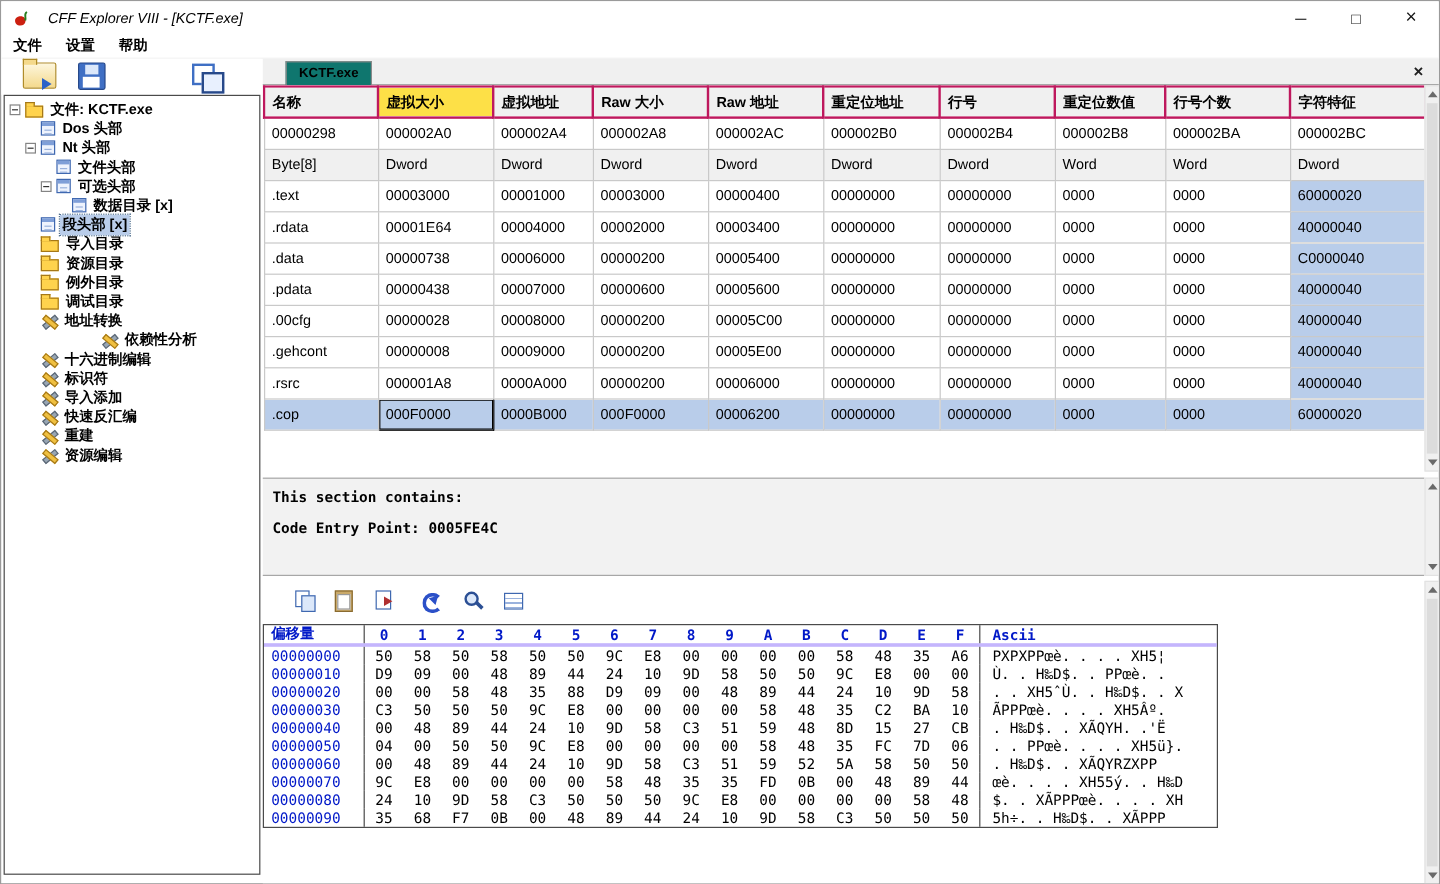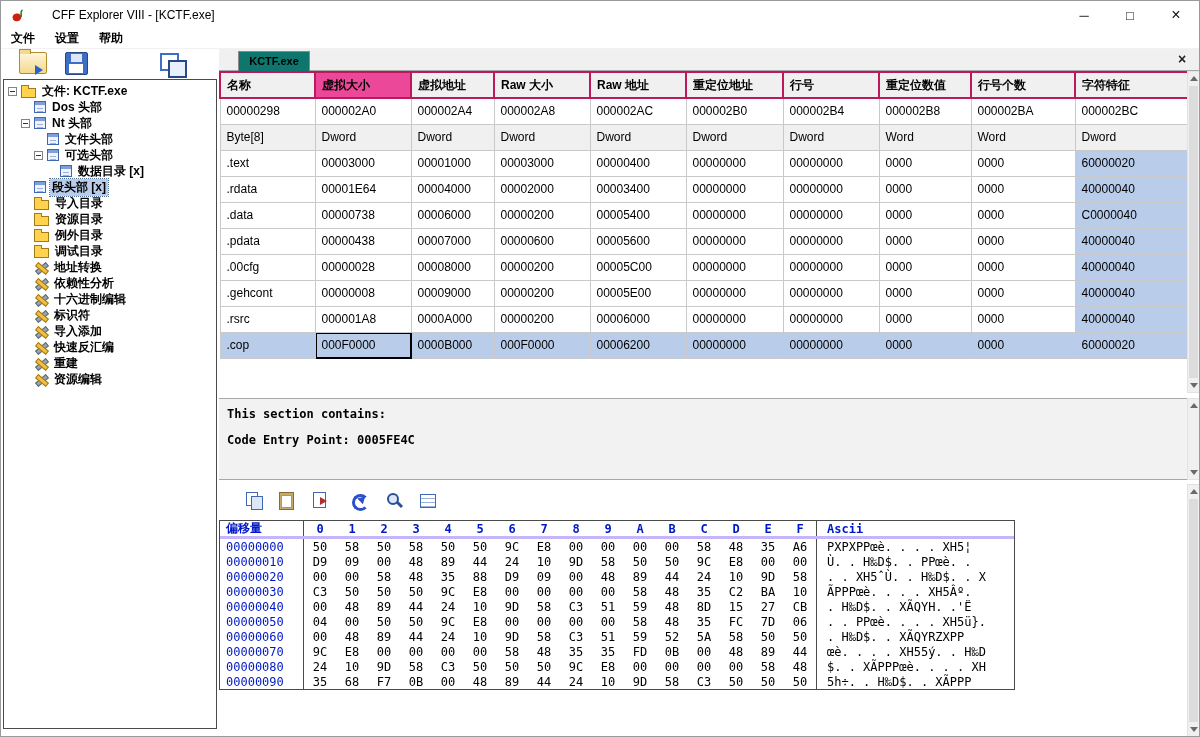--- a/index.html
+++ b/index.html
@@ -5,21 +5,21 @@
   * { margin:0; padding:0; box-sizing:border-box; }
   html,body { width:1200px; height:737px; }
   #screen { position:relative; width:1200px; height:737px; background:#ffffff;
             font-family:"Liberation Sans", sans-serif; font-size:12px; color:#000;
             border:1px solid #9a9a9a; overflow:hidden; }
 
   
   #titlebar { position:absolute; left:0; top:0; width:100%; height:28px; background:#fff;
               display:flex; align-items:center; }
   #app-icon { margin-left:10px; width:17px; height:17px; flex:none; }
-  #title-text { margin-left:24px; font-size:12px; }
+  #title-text { margin-left:12px; font-size:12px;font-style:italic; }
   #win-controls { margin-left:auto; display:flex; height:100%; }
   .win-btn { width:46px; height:100%; display:flex; align-items:center; justify-content:center;
              font-size:13px; color:#111; }
 
   
   #menubar { position:absolute; left:0; top:28px; width:100%; height:20px; background:#fff;
              display:flex; align-items:center; border-bottom:1px solid #f2f2f2; }
   .menu-item { padding:0 10px; font-weight:bold; }
 
   
@@ -71,21 +71,21 @@
             font-weight:bold; font-size:11px; }
   #tab-close { position:absolute; right:10px; top:1px; width:18px; height:18px; text-align:center;
             line-height:18px; font-size:14px; color:#222; font-weight:bold; }
 
   
   #table-area { position:absolute; left:218px; top:70px; width:968px; height:322px; background:#fff; overflow:hidden; }
   #sections-table { border-collapse:collapse; table-layout:fixed; width:968px; font-size:12px; }
   #sections-table th, #sections-table td { border:1px solid #c9c9c9; height:26px; padding:0 6px;
             text-align:left; font-weight:normal; overflow:hidden; white-space:nowrap; }
   #sections-table thead th { background:#f0f0f0; border:2px solid #be185d; font-weight:bold; }
-  #sections-table thead th.active { background:#ec4899; }
+  #sections-table thead th.active { background:#fde047; }
   #sections-table tr.types td { background:#f0f0f0; }
   #sections-table td.char-col { background:#b9cdea; }
   #sections-table tr.selected td { background:#b9cdea; }
   #sections-table td.focus { border:1px solid #000; box-shadow:inset 0 0 0 1px #000; }
 
   
   .vscroll { position:absolute; width:13px; background:#f0f0f0; border:1px solid #e2e2e2; }
   .vscroll .up, .vscroll .down { position:absolute; left:0; width:100%; height:14px; }
   .vscroll .down { bottom:0; }
   .vscroll .up::before { content:""; position:absolute; left:2px; top:4px;
@@ -217,21 +217,21 @@
       <div class="tree-row" style="padding-left: 17px;">
         <span class="exp-sp"></span>
         <span class="ticon folder"></span>
         <span class="tree-label">调试目录</span>
       </div>
       <div class="tree-row" style="padding-left: 17px;">
         <span class="exp-sp"></span>
         <span class="ticon wrench"></span>
         <span class="tree-label">地址转换</span>
       </div>
-      <div class="tree-row" style="padding-left: 17px;">
+      <div class="tree-row" style="padding-left: 17px; justify-content: center;">
         <span class="exp-sp"></span>
         <span class="ticon wrench"></span>
         <span class="tree-label">依赖性分析</span>
       </div>
       <div class="tree-row" style="padding-left: 17px;">
         <span class="exp-sp"></span>
         <span class="ticon wrench"></span>
         <span class="tree-label">十六进制编辑</span>
       </div>
       <div class="tree-row" style="padding-left: 17px;">

